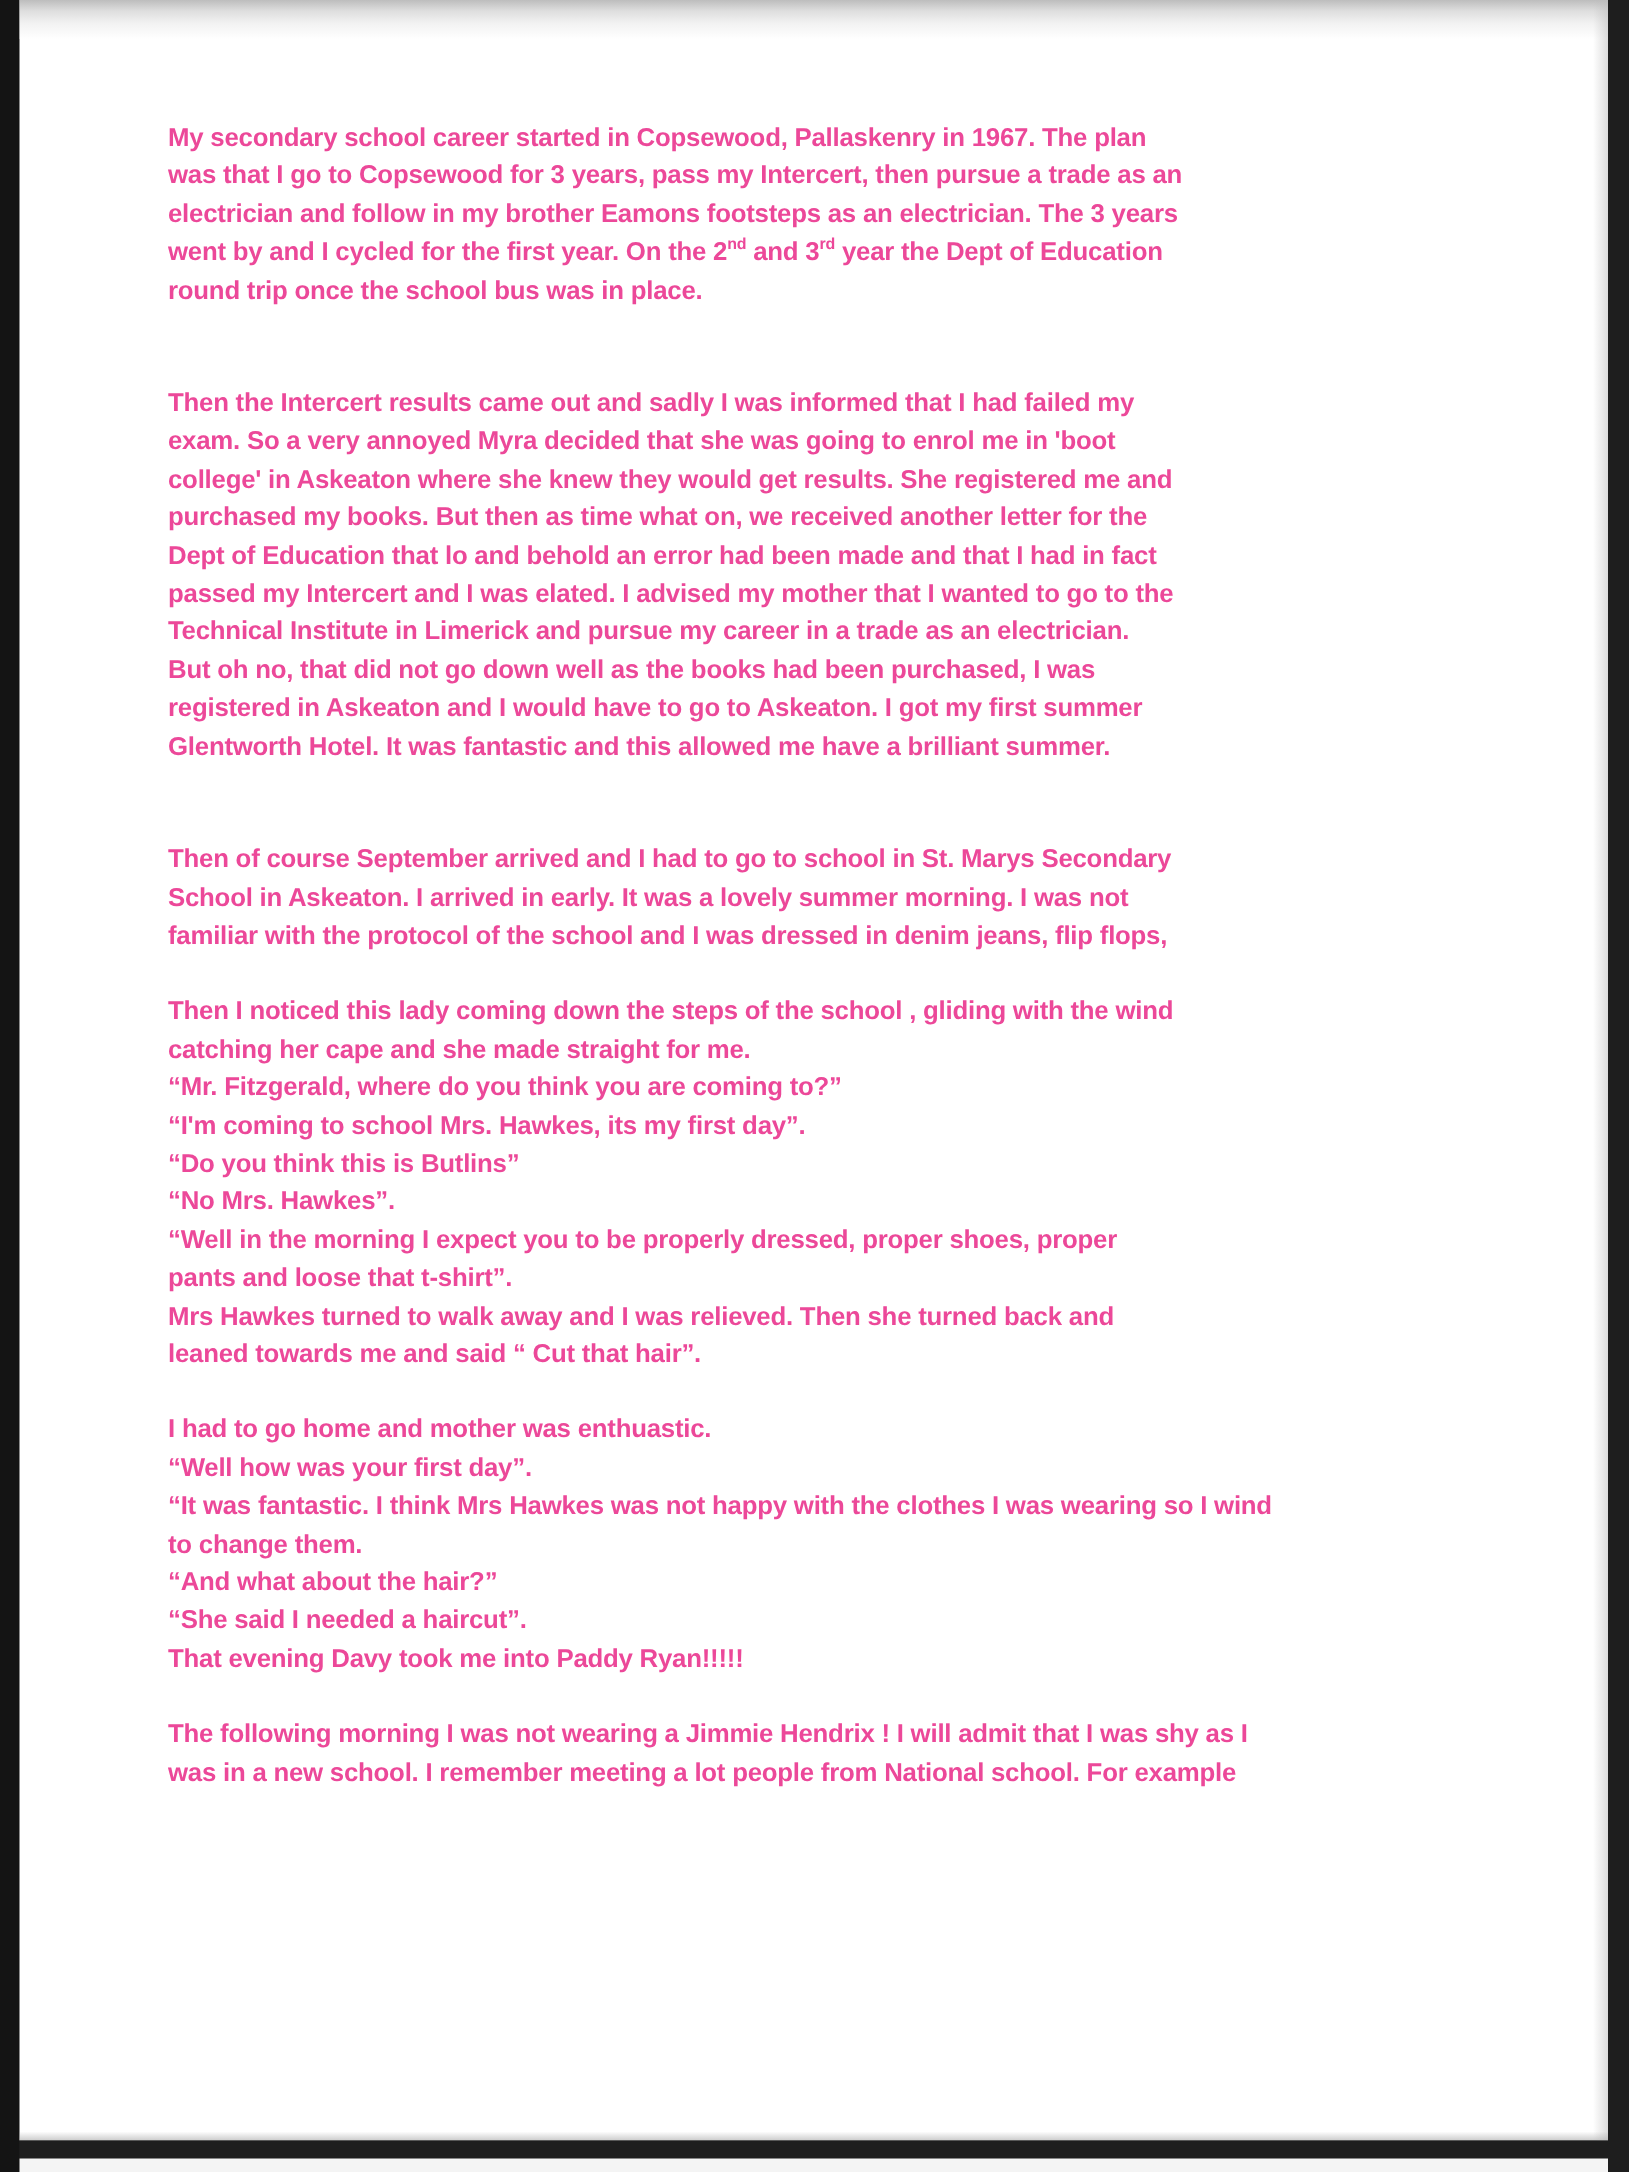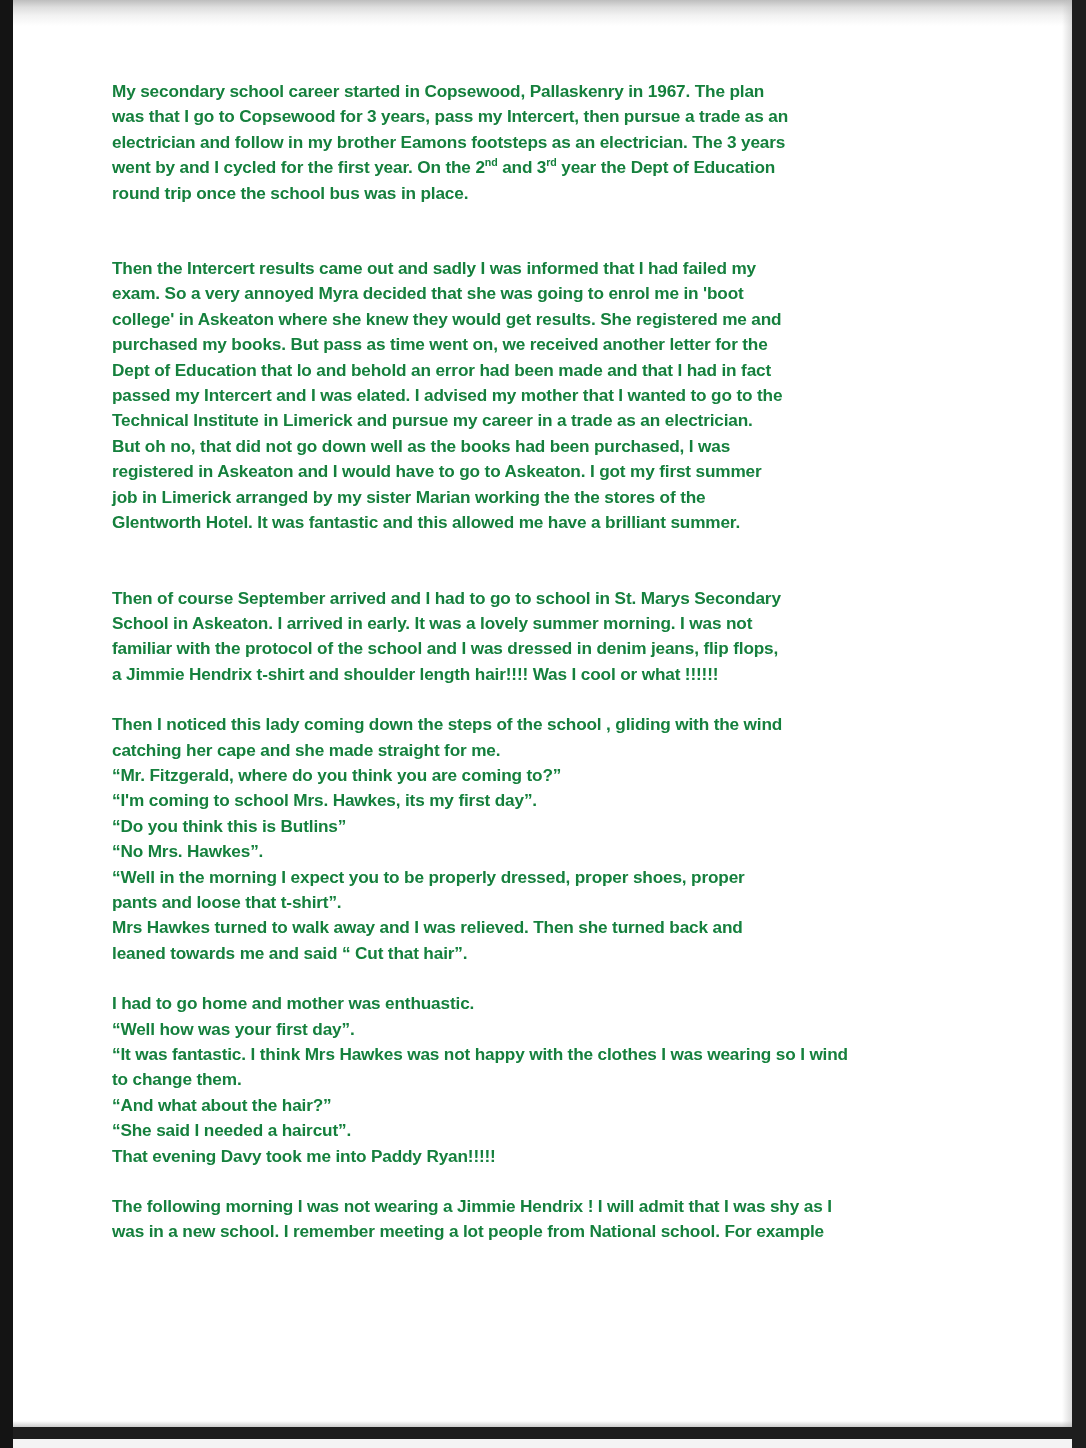--- a/index.html
+++ b/index.html
@@ -102,21 +102,21 @@
     position: absolute;
     left: 99px;   
     top: 79px;
     width: 872px;
   }
 
   .para {
     font-size: 17.2px;
     line-height: 25.4px;
     font-weight: bold;
-    color: #15803d;
+    color: #ec4899;
     letter-spacing: -0.15px;
     margin: 0 0 0 0;
     -webkit-font-smoothing: none;
   }
 
   .gap-lg { height: 50px; }
   .gap-md { height: 25px; }
 
   .para sup {
     font-size: 0.62em;
@@ -148,37 +148,35 @@
         <div><span>went by and I cycled for the first year.  On the 2</span><sup>nd</sup><span> and 3</span><sup>rd</sup><span> year the Dept of Education</span></div>
         <div>round trip once the school bus was in place.</div>
       </div>
 
       <div class="gap-lg"></div>
 
       <div class="para">
         <div>Then the Intercert results came out and sadly I was informed that I had failed my</div>
         <div>exam.  So a very annoyed Myra decided that she was going to enrol me in 'boot</div>
         <div>college' in Askeaton where she knew they would get results. She registered me and</div>
-        <div>purchased my books. But pass as time went on, we received another letter for the</div>
+        <div>purchased my books. But then as time what on, we received another letter for the</div>
         <div>Dept of Education that lo and behold an error had been made and that I had in fact</div>
         <div>passed my Intercert and I was elated.  I advised my mother that I wanted to go to the</div>
         <div>Technical Institute in Limerick and pursue my career in a trade as an electrician.</div>
         <div>But oh no, that did not go down well as the books had been purchased, I was</div>
         <div>registered in Askeaton and I would have to go to Askeaton.  I got my first summer</div>
-        <div>job in Limerick arranged by my sister Marian working the the stores of the</div>
         <div>Glentworth Hotel.  It was fantastic and this allowed me have a brilliant summer.</div>
       </div>
 
       <div class="gap-lg"></div>
 
       <div class="para">
         <div>Then of course September arrived and I had to go to school in St. Marys Secondary</div>
         <div>School in Askeaton. I arrived in early.  It was a lovely summer morning.  I was not</div>
         <div>familiar with the protocol of the school and I was dressed in denim jeans, flip flops,</div>
-        <div>a Jimmie Hendrix t-shirt and shoulder length hair!!!! Was I cool or what !!!!!!</div>
       </div>
 
       <div class="gap-md"></div>
 
       <div class="para">
         <div>Then I noticed this lady coming down the steps of the school , gliding with the wind</div>
         <div>catching her cape  and she made straight for me.</div>
         <div>“Mr. Fitzgerald, where do you think you are coming to?”</div>
         <div>“I'm coming to school Mrs. Hawkes, its my first day”.</div>
         <div>“Do you think this is Butlins”</div>

